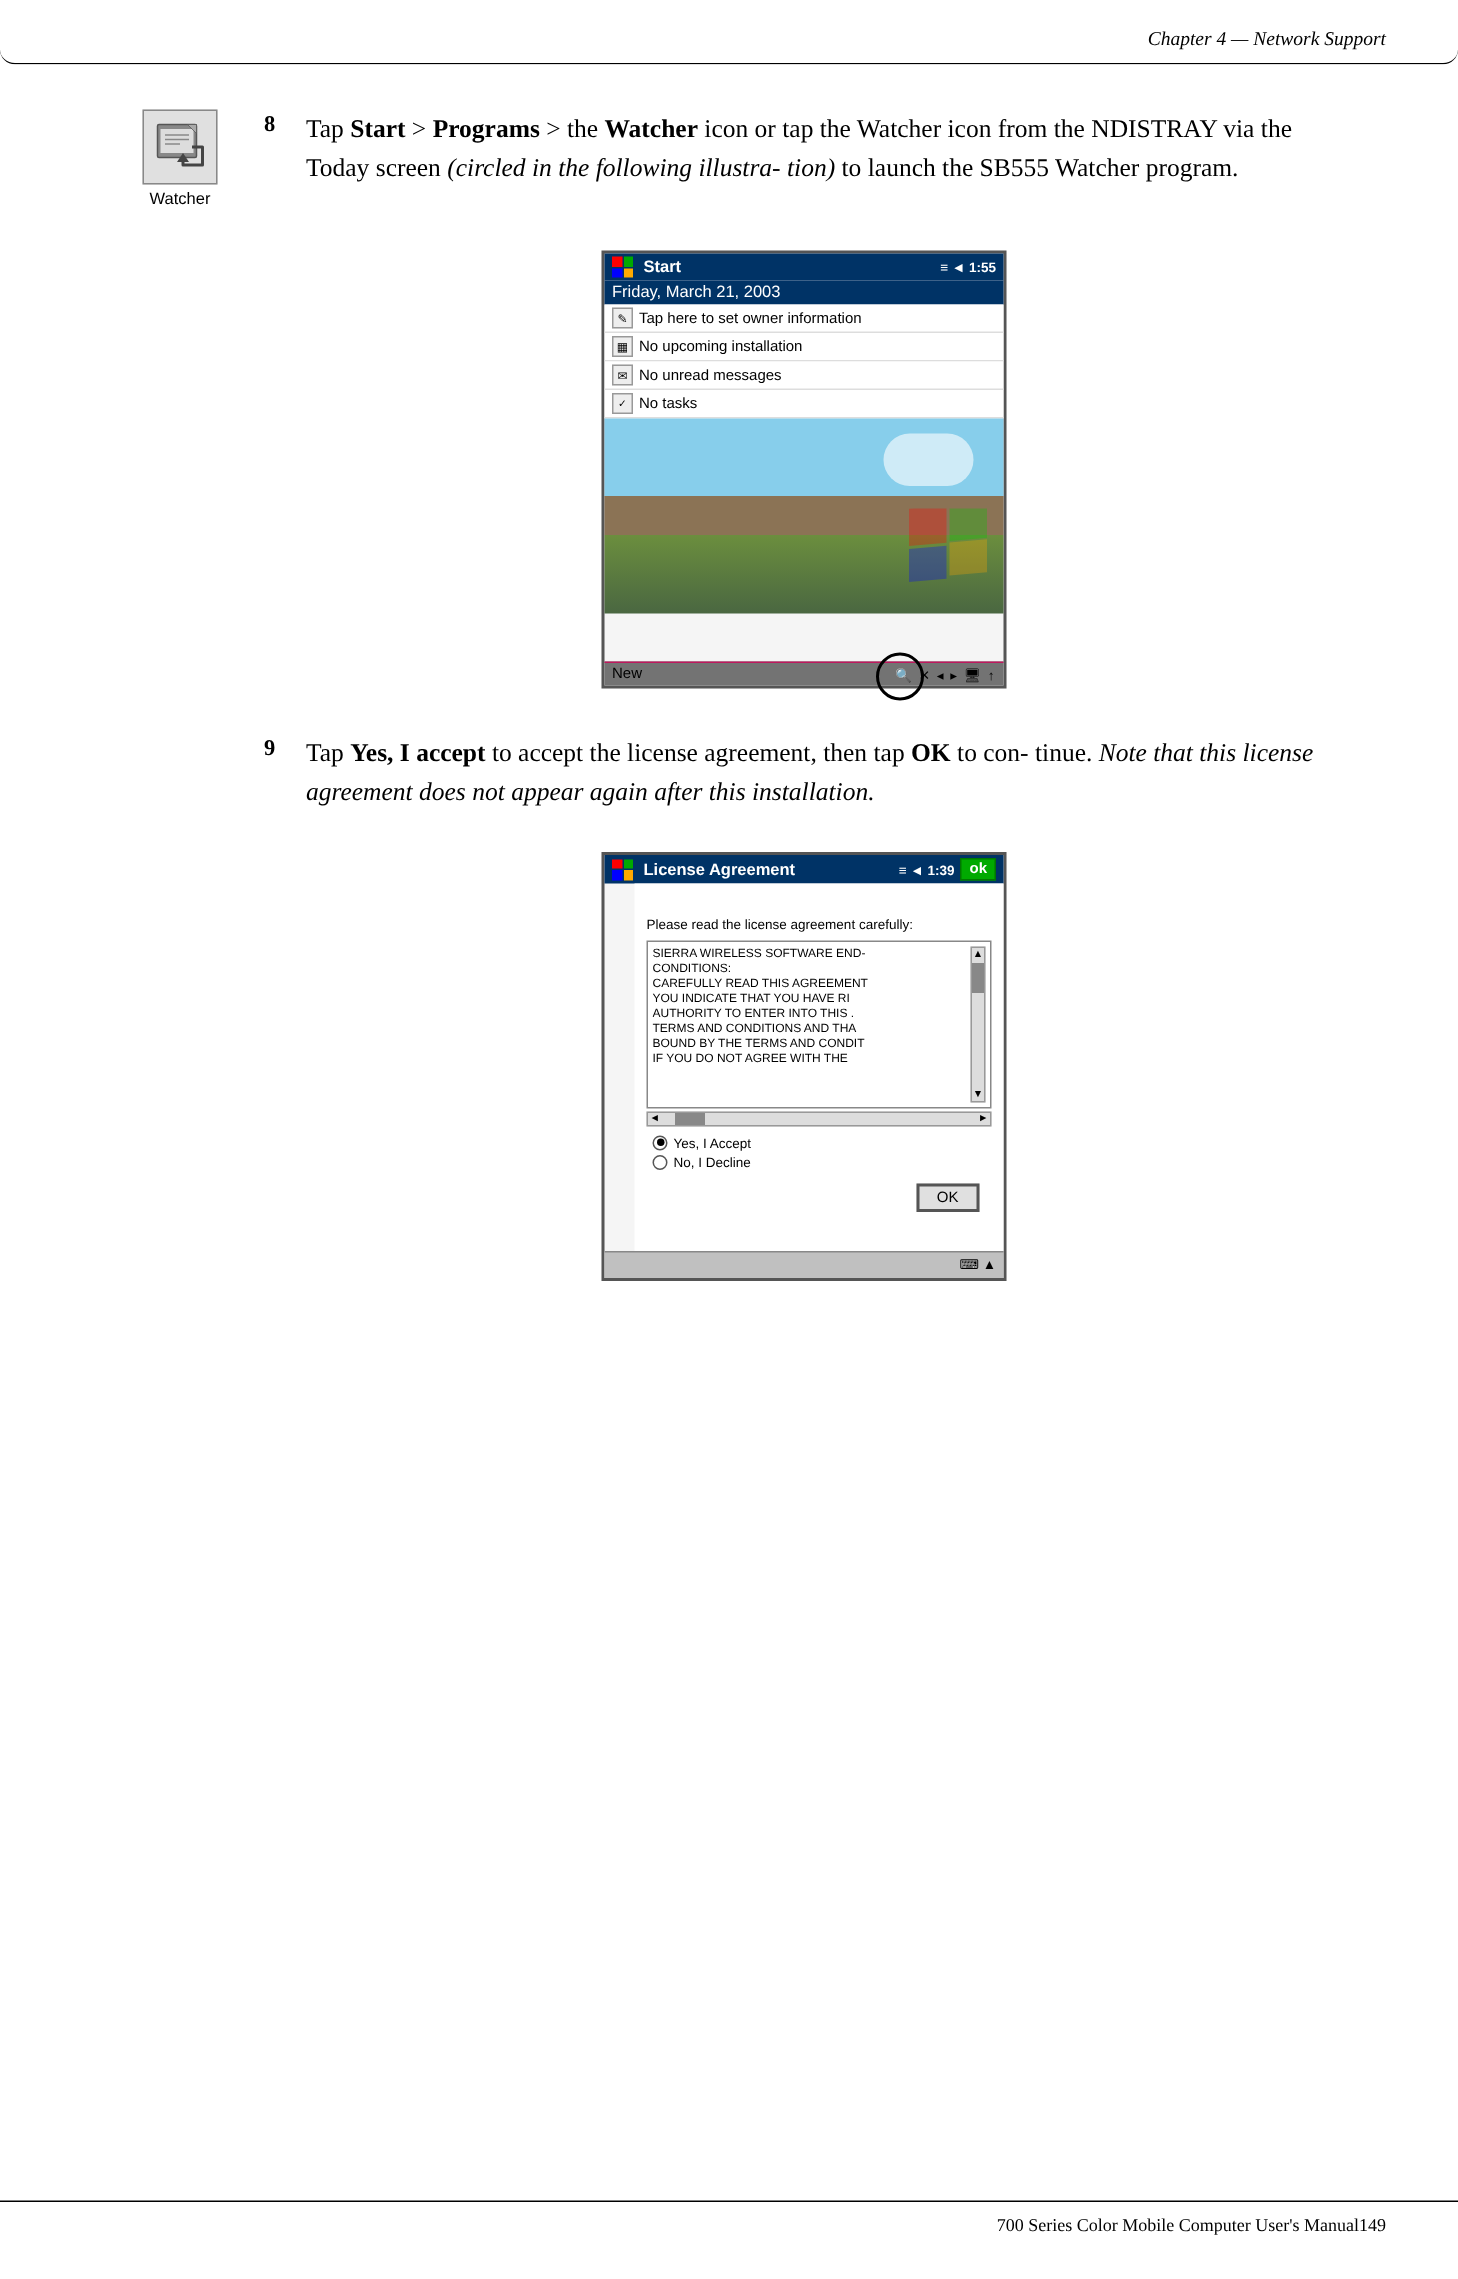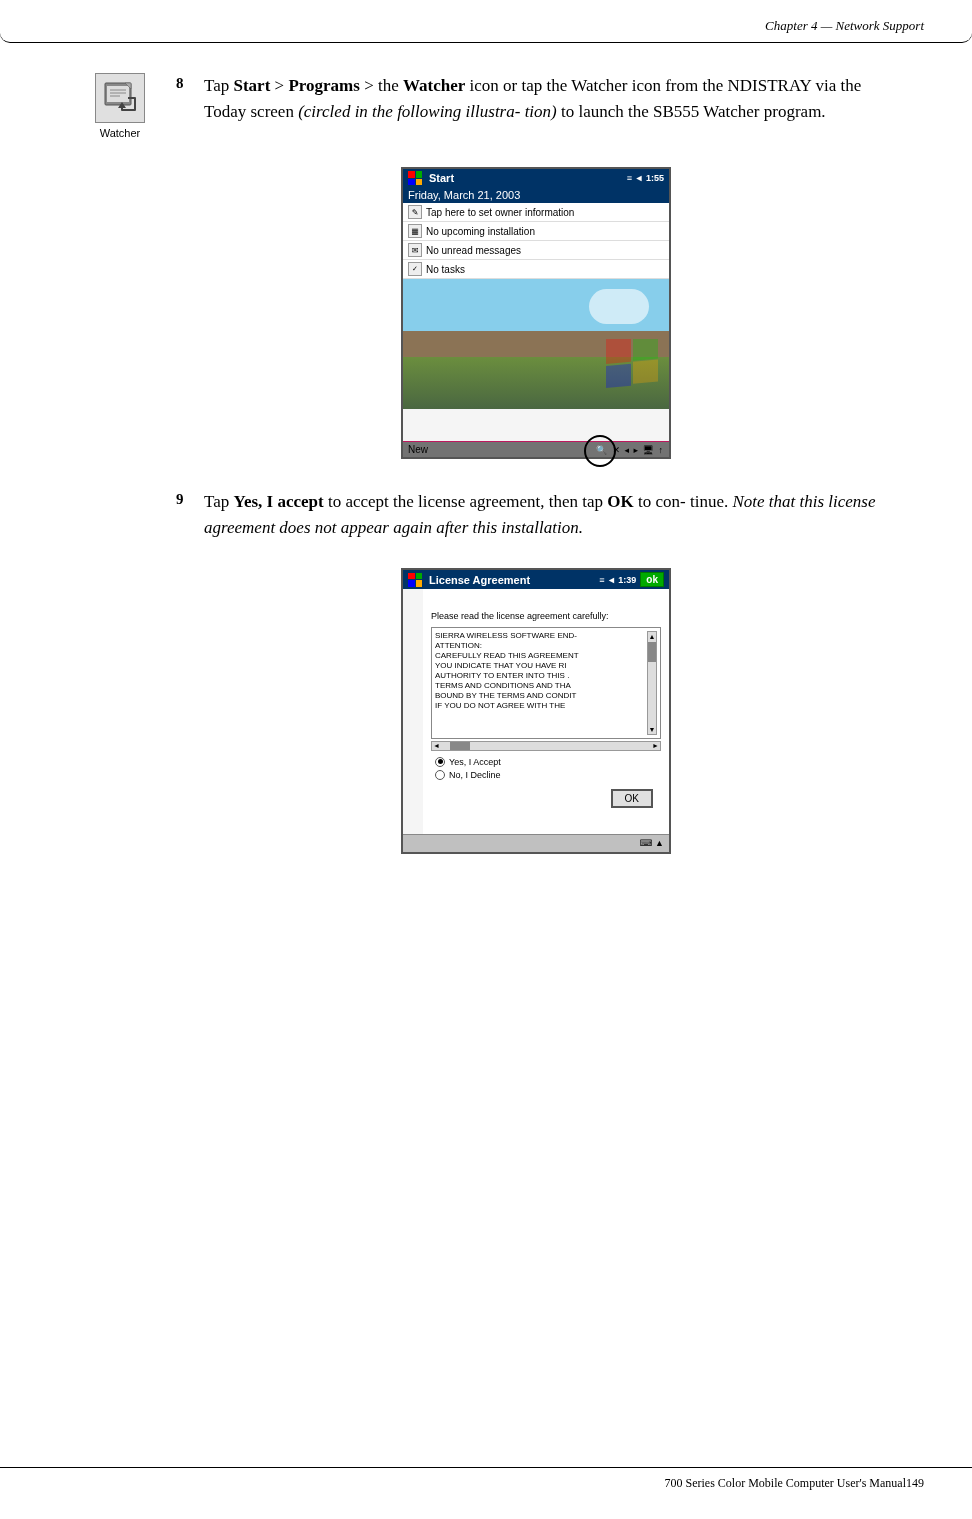--- a/index.html
+++ b/index.html
@@ -519,21 +519,21 @@
           </div>
         </div>
       </div>
 
       <div class="pda-body">
         <div class="pda-license-text">Please read the license agreement carefully:</div>
 
         <div class="pda-license-box">
           <div class="pda-license-content">
             <div>SIERRA WIRELESS SOFTWARE END-</div>
-            <div>ATTENTION:</div>
+            <div>CONDITIONS:</div>
             <div>CAREFULLY READ THIS AGREEMENT</div>
             <div>YOU INDICATE THAT YOU HAVE RI</div>
             <div>AUTHORITY TO ENTER INTO THIS .</div>
             <div>TERMS AND CONDITIONS AND THA</div>
             <div>BOUND BY THE TERMS AND CONDIT</div>
             <div>IF YOU DO NOT AGREE WITH THE</div>
           </div>
           <div class="pda-scrollbar">
             <div style="font-size:7px; line-height:1;">▲</div>
             <div class="pda-scroll-thumb"></div>

